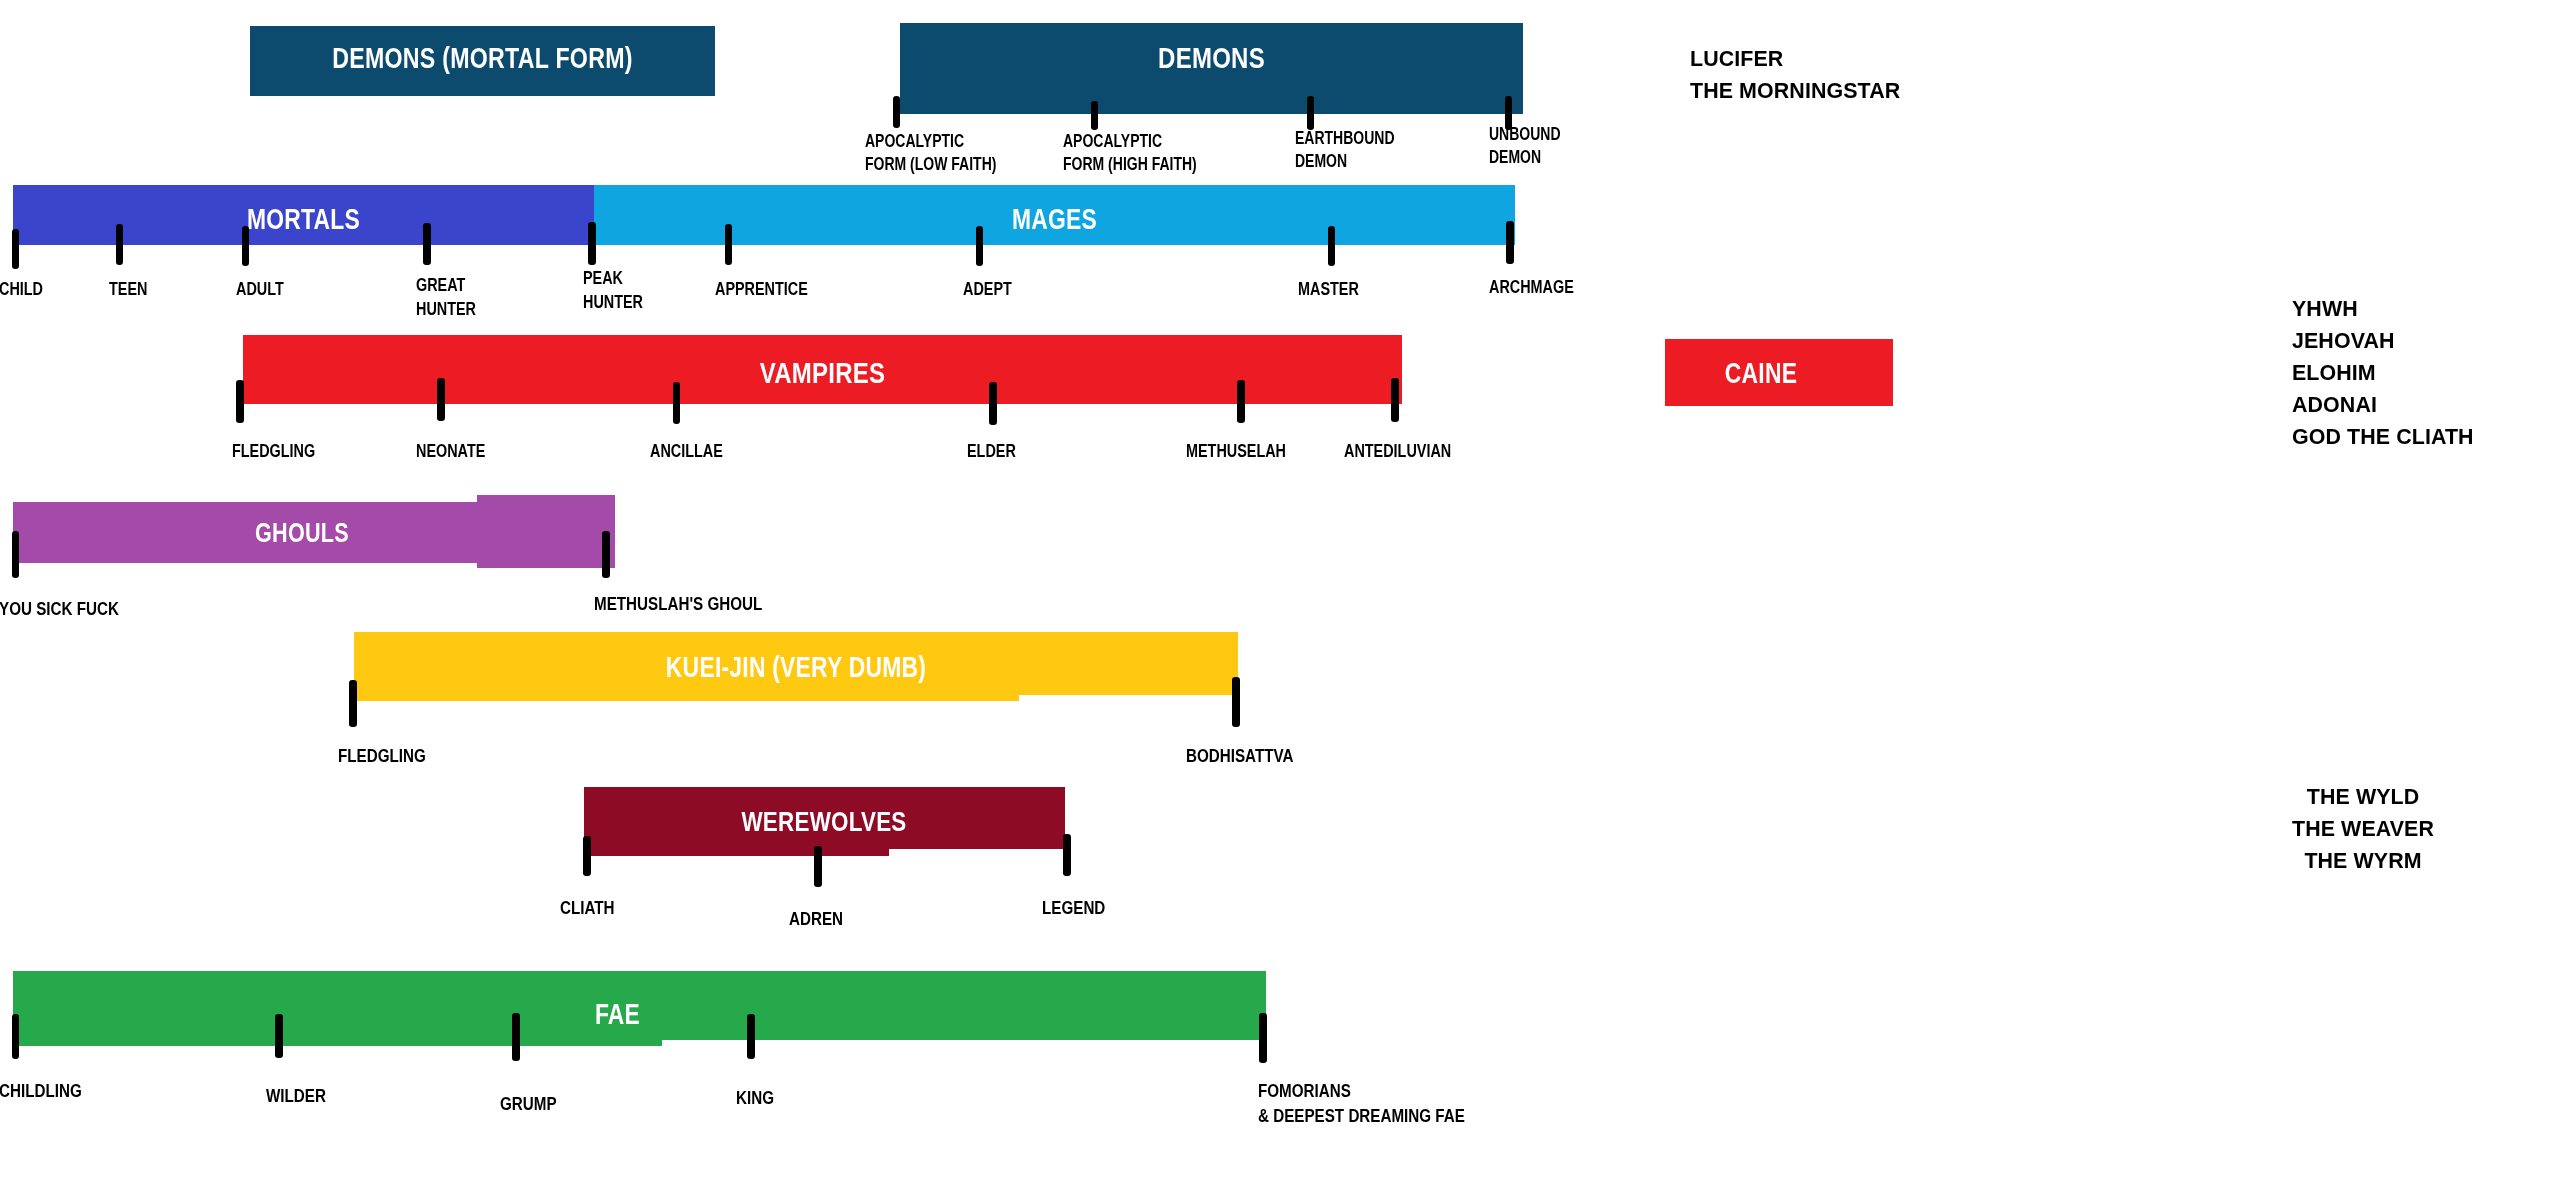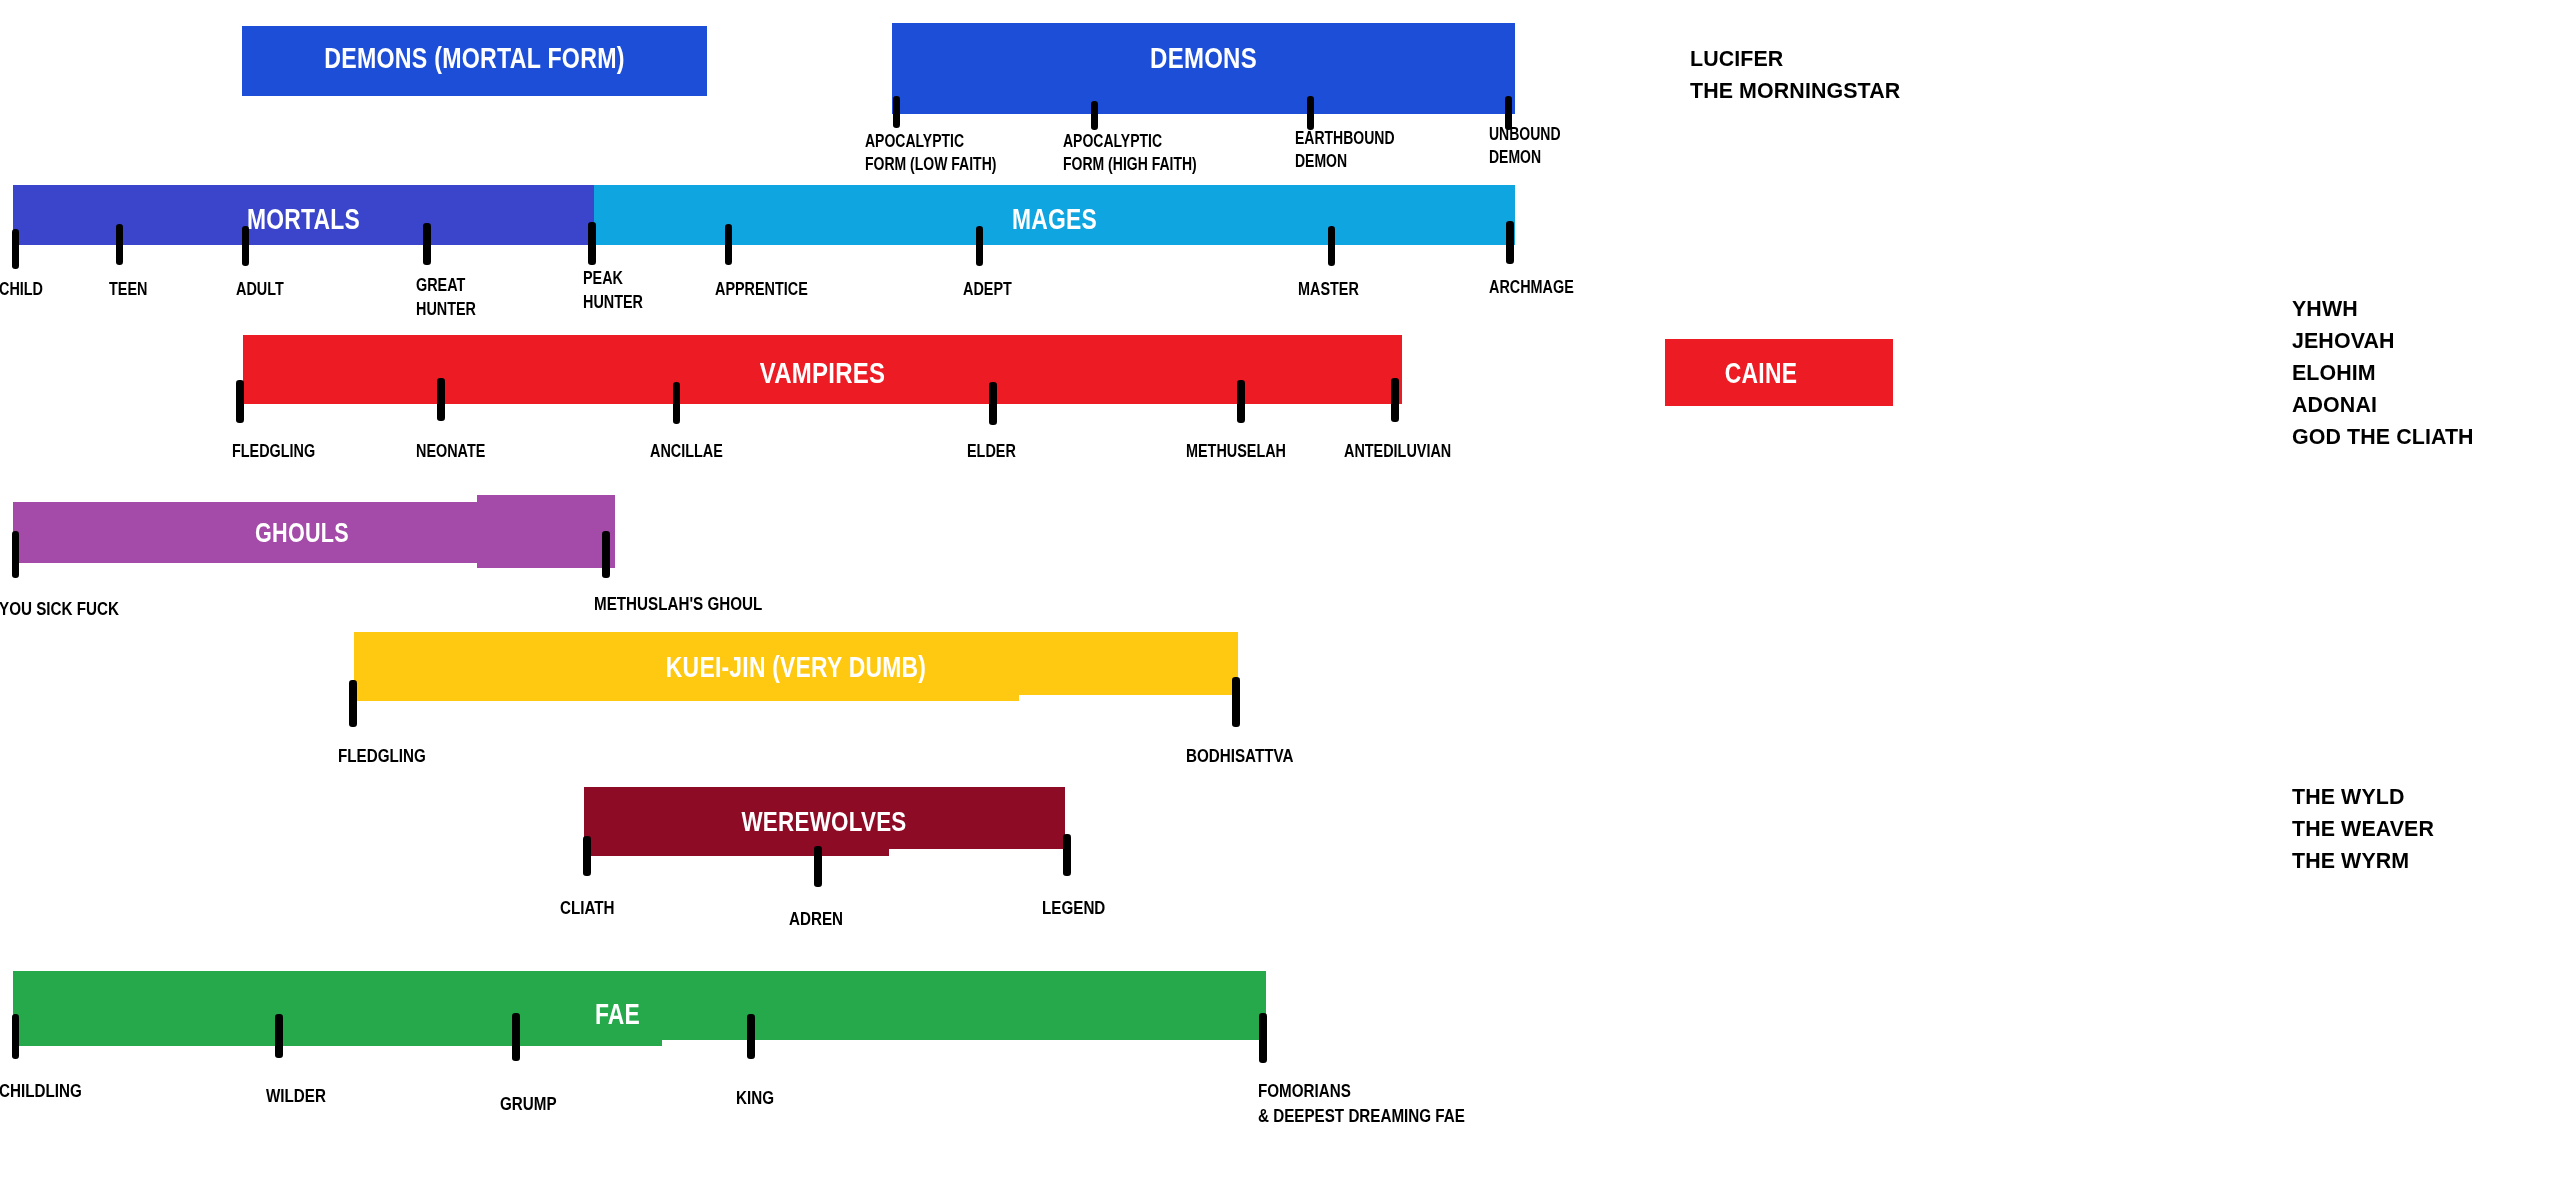--- a/index.html
+++ b/index.html
@@ -34,21 +34,21 @@
     transform-origin:left top;
   }
   .side-note{
     position:absolute;
     color:#000000;
     font-weight:bold;
     white-space:pre-line;
     line-height:1.50;
     letter-spacing:0.1px;
   }
-  .black-box{position:absolute;background:#1d4ed8;}
+  .black-box{position:absolute;background:#0c4a6e;margin-left:8px;}
   .black-box .bar-label{color:#ffffff;}
 </style>
 </head>
 <body>
 
 <div class="stage">
 
   <div class="black-box" style="left:242px;top:26px;width:465px;height:70px;">
     <div class="bar-label" style="left:0;top:15.6px;width:465px;text-align:center;font-size:29px;">DEMONS (MORTAL FORM)</div>
   </div>
@@ -159,21 +159,21 @@
   <div class="bar-label" style="left:584px;top:806px;width:480px;text-align:center;font-size:28px;">WEREWOLVES</div>
 
   <div class="tick" style="left:583px;top:836px;width:7.8px;height:40px;"></div>
   <div class="tick" style="left:814px;top:846px;width:7.8px;height:41px;"></div>
   <div class="tick" style="left:1063px;top:834px;width:7.8px;height:42px;"></div>
 
   <div class="tick-label" style="left:560px;top:895px;font-size:19px;">CLIATH</div>
   <div class="tick-label" style="left:789px;top:906px;font-size:19px;">ADREN</div>
   <div class="tick-label" style="left:1042px;top:895px;font-size:19px;">LEGEND</div>
 
-  <div class="side-note" style="left:2292px;top:781px;font-size:21.4px;">THE WYLD
+  <div class="side-note" style="left:2292px;top:781px;font-size:21.4px;text-align:center;">THE WYLD
 THE WEAVER
 THE WYRM</div>
 
   <div class="bar" style="left:13px;top:971px;width:649px;height:75px;background:#26A94B;"></div>
   <div class="bar" style="left:649px;top:971px;width:617px;height:69px;background:#26A94B;"></div>
   <div class="bar-label" style="left:13px;top:998px;width:1209px;text-align:center;font-size:28.6px;">FAE</div>
 
   <div class="tick" style="left:11.7px;top:1014px;width:7.8px;height:45px;"></div>
   <div class="tick" style="left:275px;top:1014px;width:7.8px;height:44px;"></div>
   <div class="tick" style="left:512px;top:1013px;width:8.4px;height:48px;"></div>

